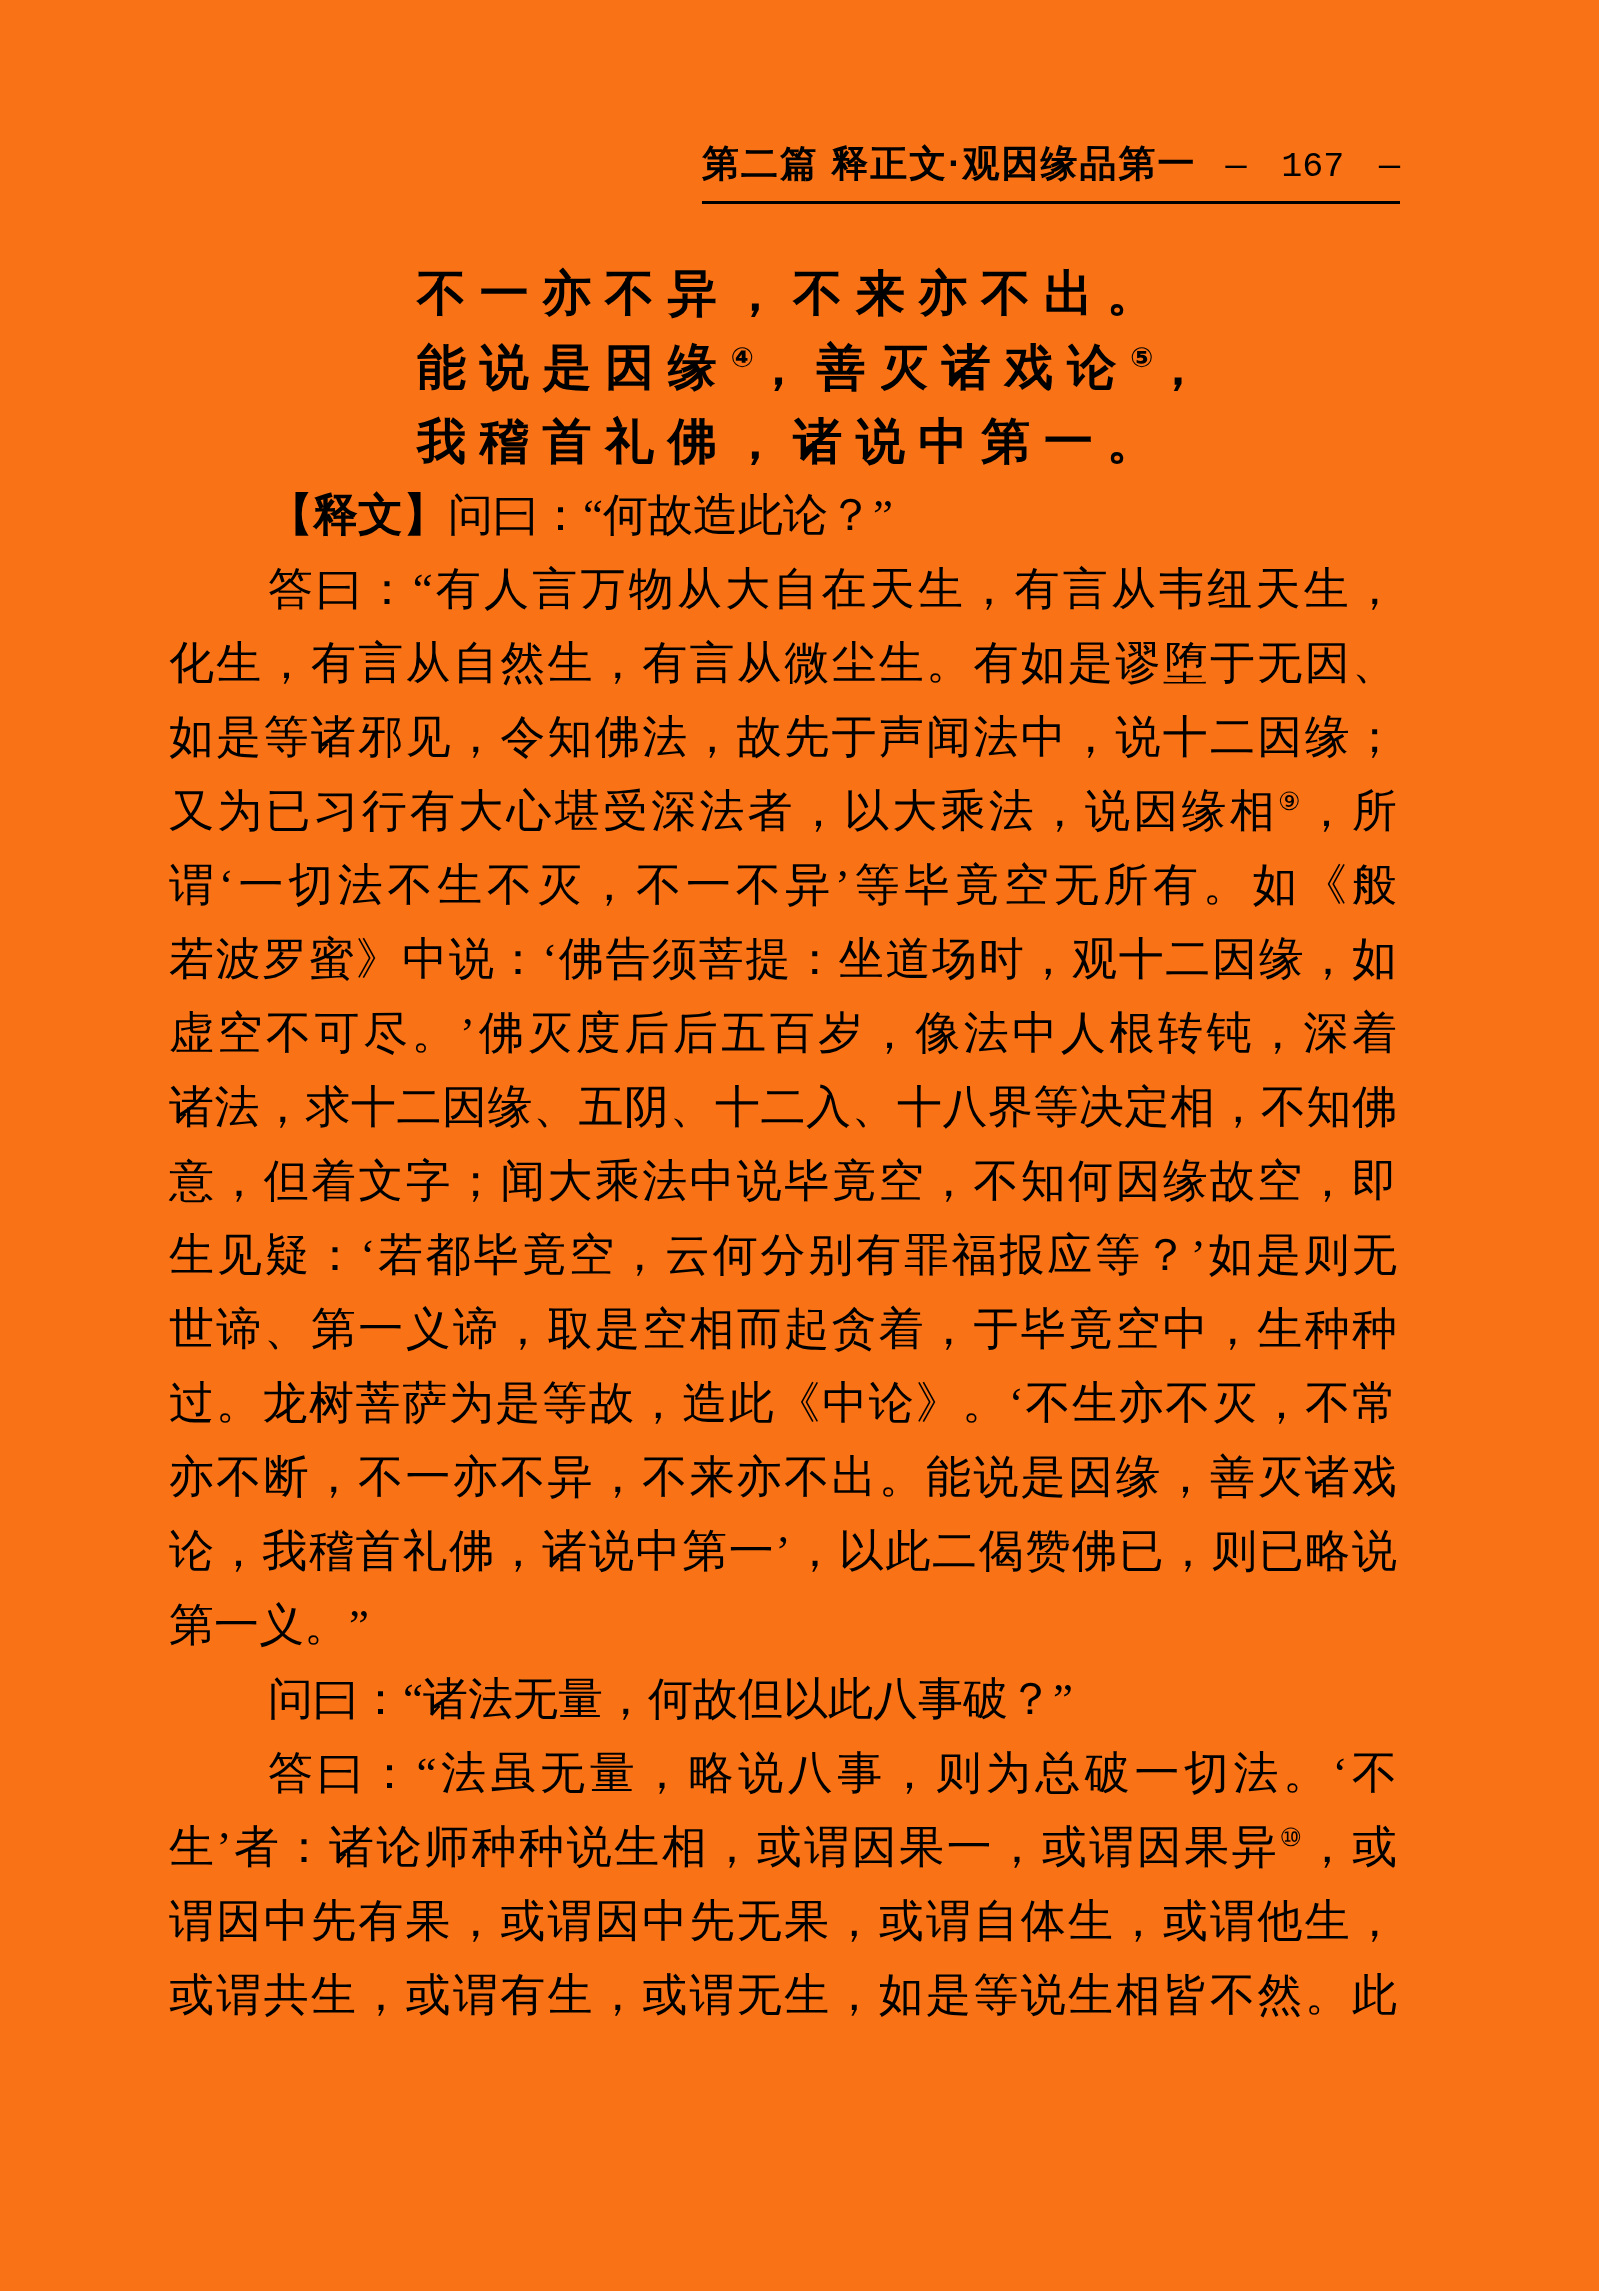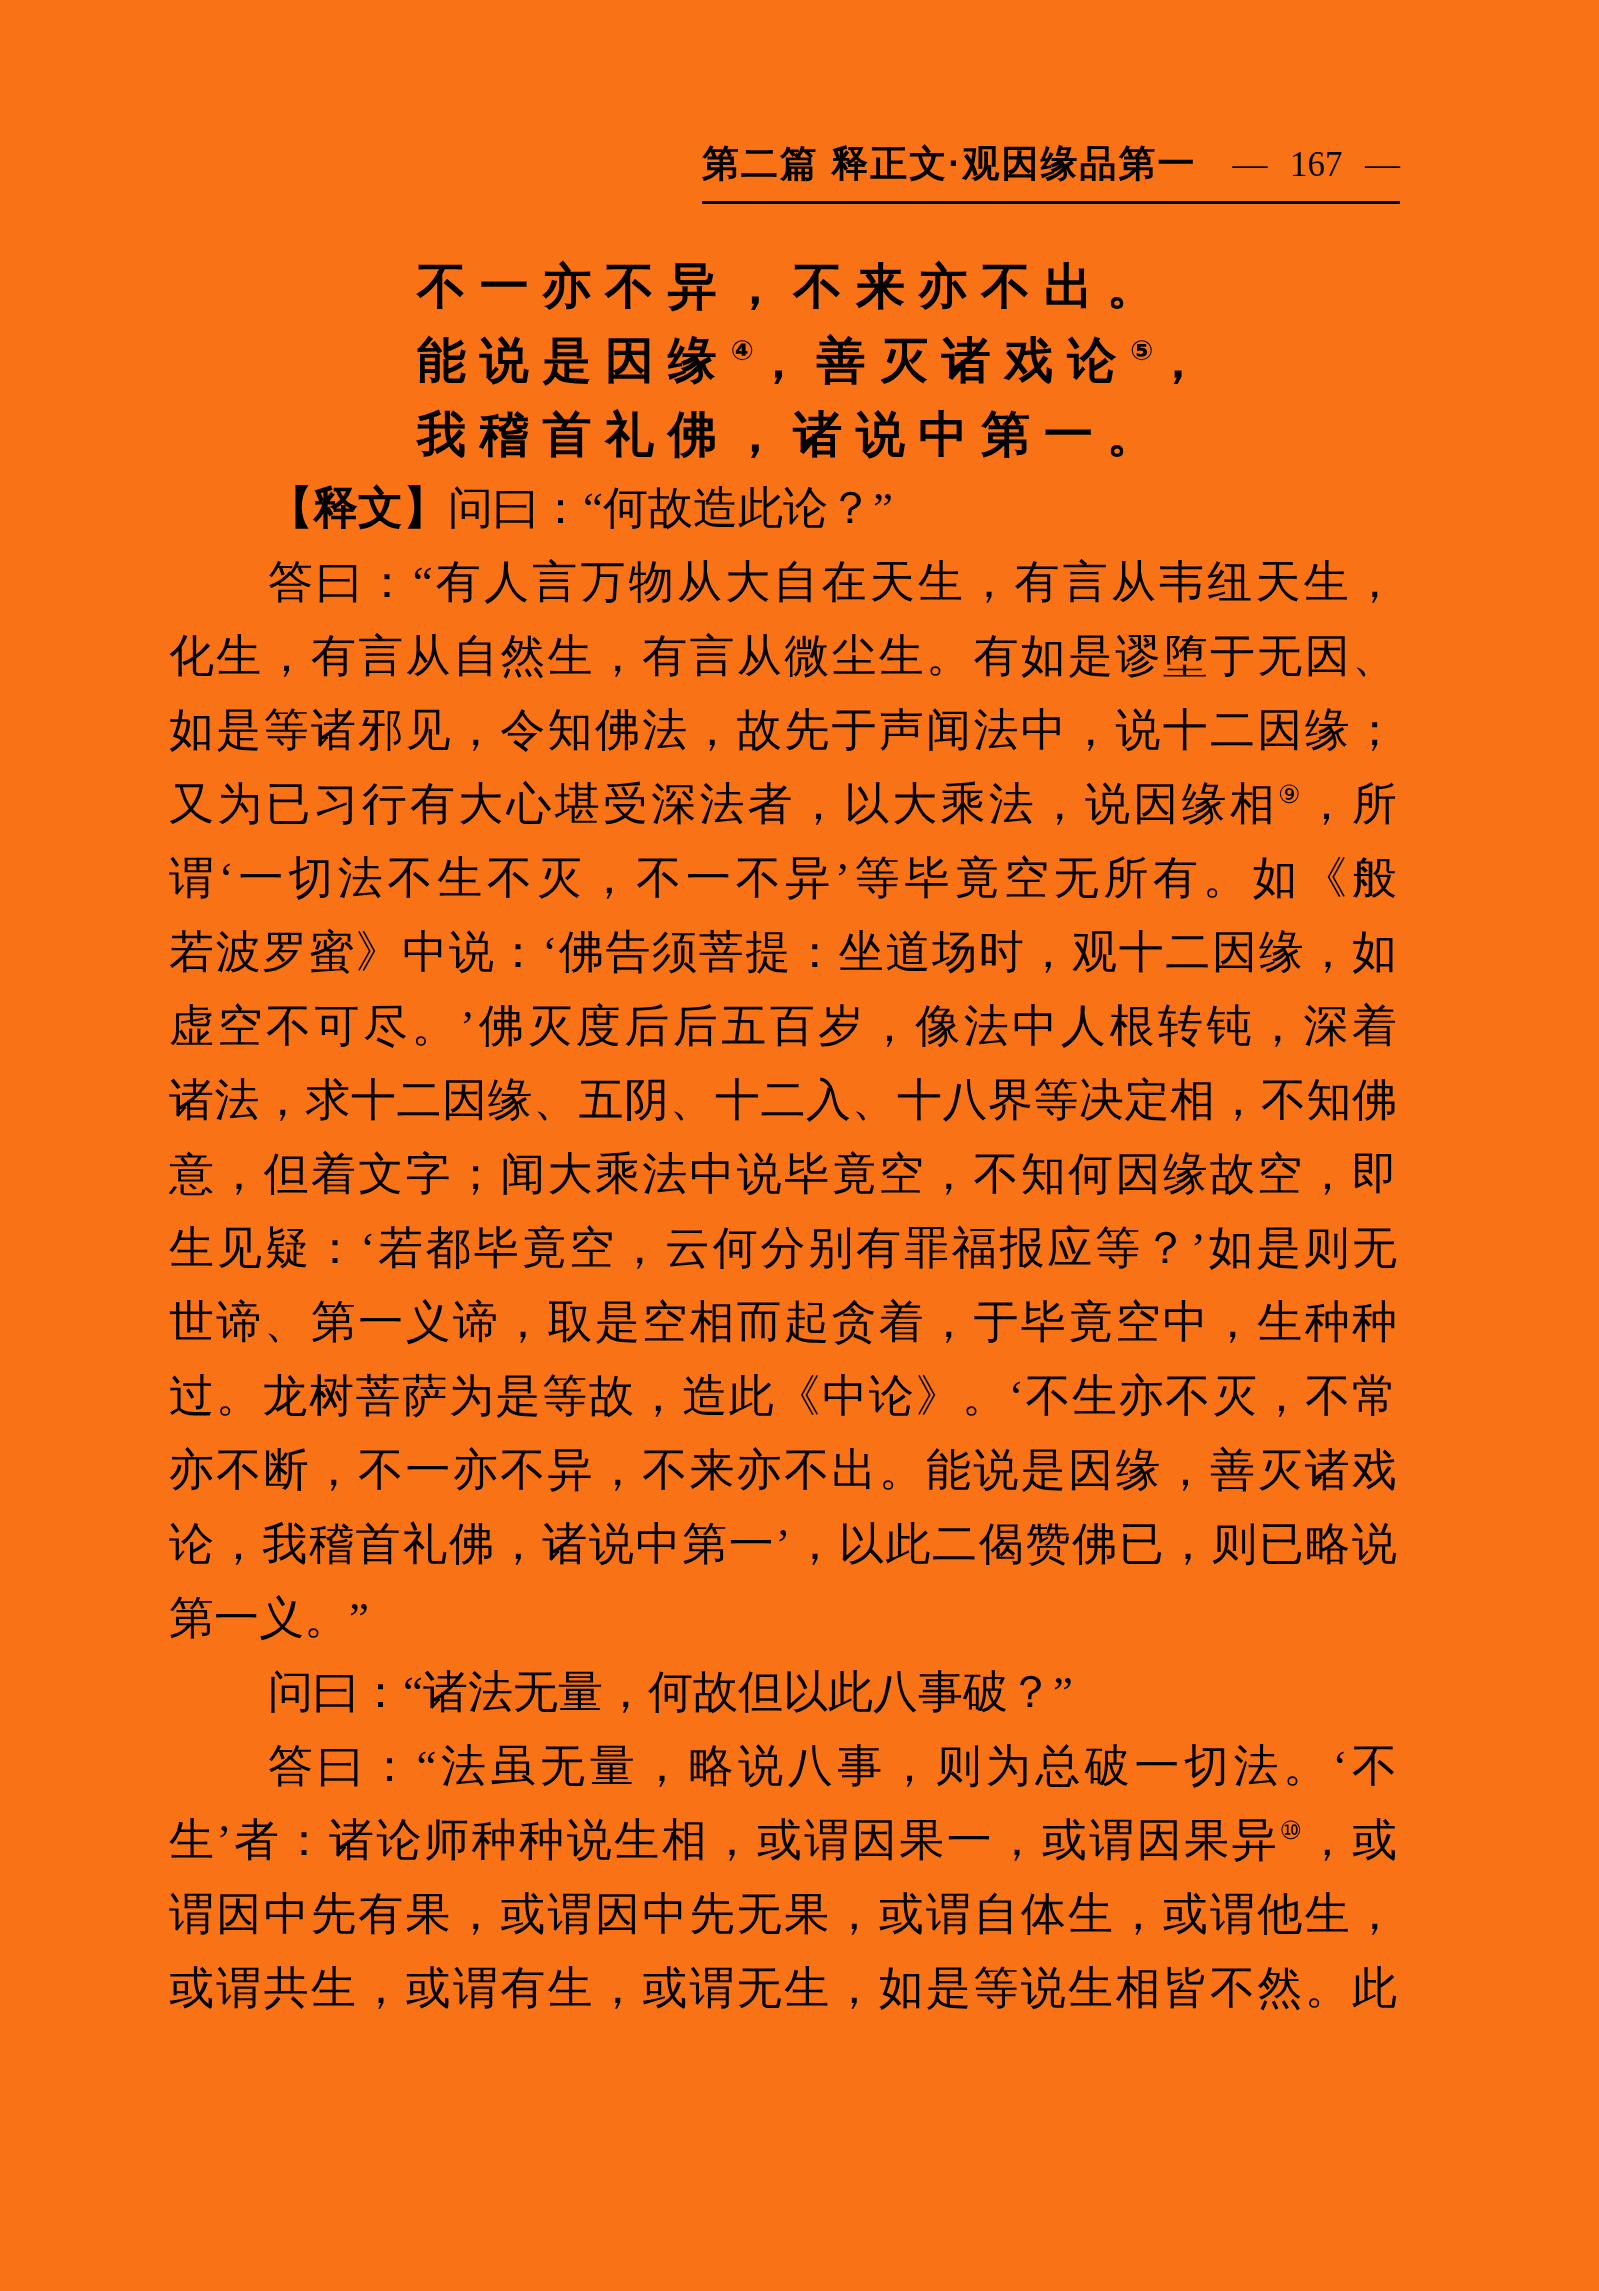--- a/index.html
+++ b/index.html
@@ -29,30 +29,30 @@
     padding-bottom: 11.8px;
   }
   .running-head .section-title {
     font-family: "Liberation Sans", "DejaVu Sans", sans-serif;
     font-weight: bold;
     font-size: 37px;
     letter-spacing: 2px;
     white-space: nowrap;
   }
   .running-head .page-number {
-    font-family: Liberation Serif, serif;
+    font-family: Liberation Mono, monospace;
     font-size: 35px;
     word-spacing: 13.7px;
     white-space: nowrap;
   }
   
   .content {
     position: absolute;
     left: 169px;
-    top: 249px;
+    top: 256px;
     width: 1228px;
   }
   .vline {
     height: 74px;
     line-height: 74px;
     padding-left: 248px;
     font-family: "Liberation Sans", "DejaVu Sans", sans-serif;
     font-weight: bold;
     font-size: 49px;
     letter-spacing: 13.7px;

